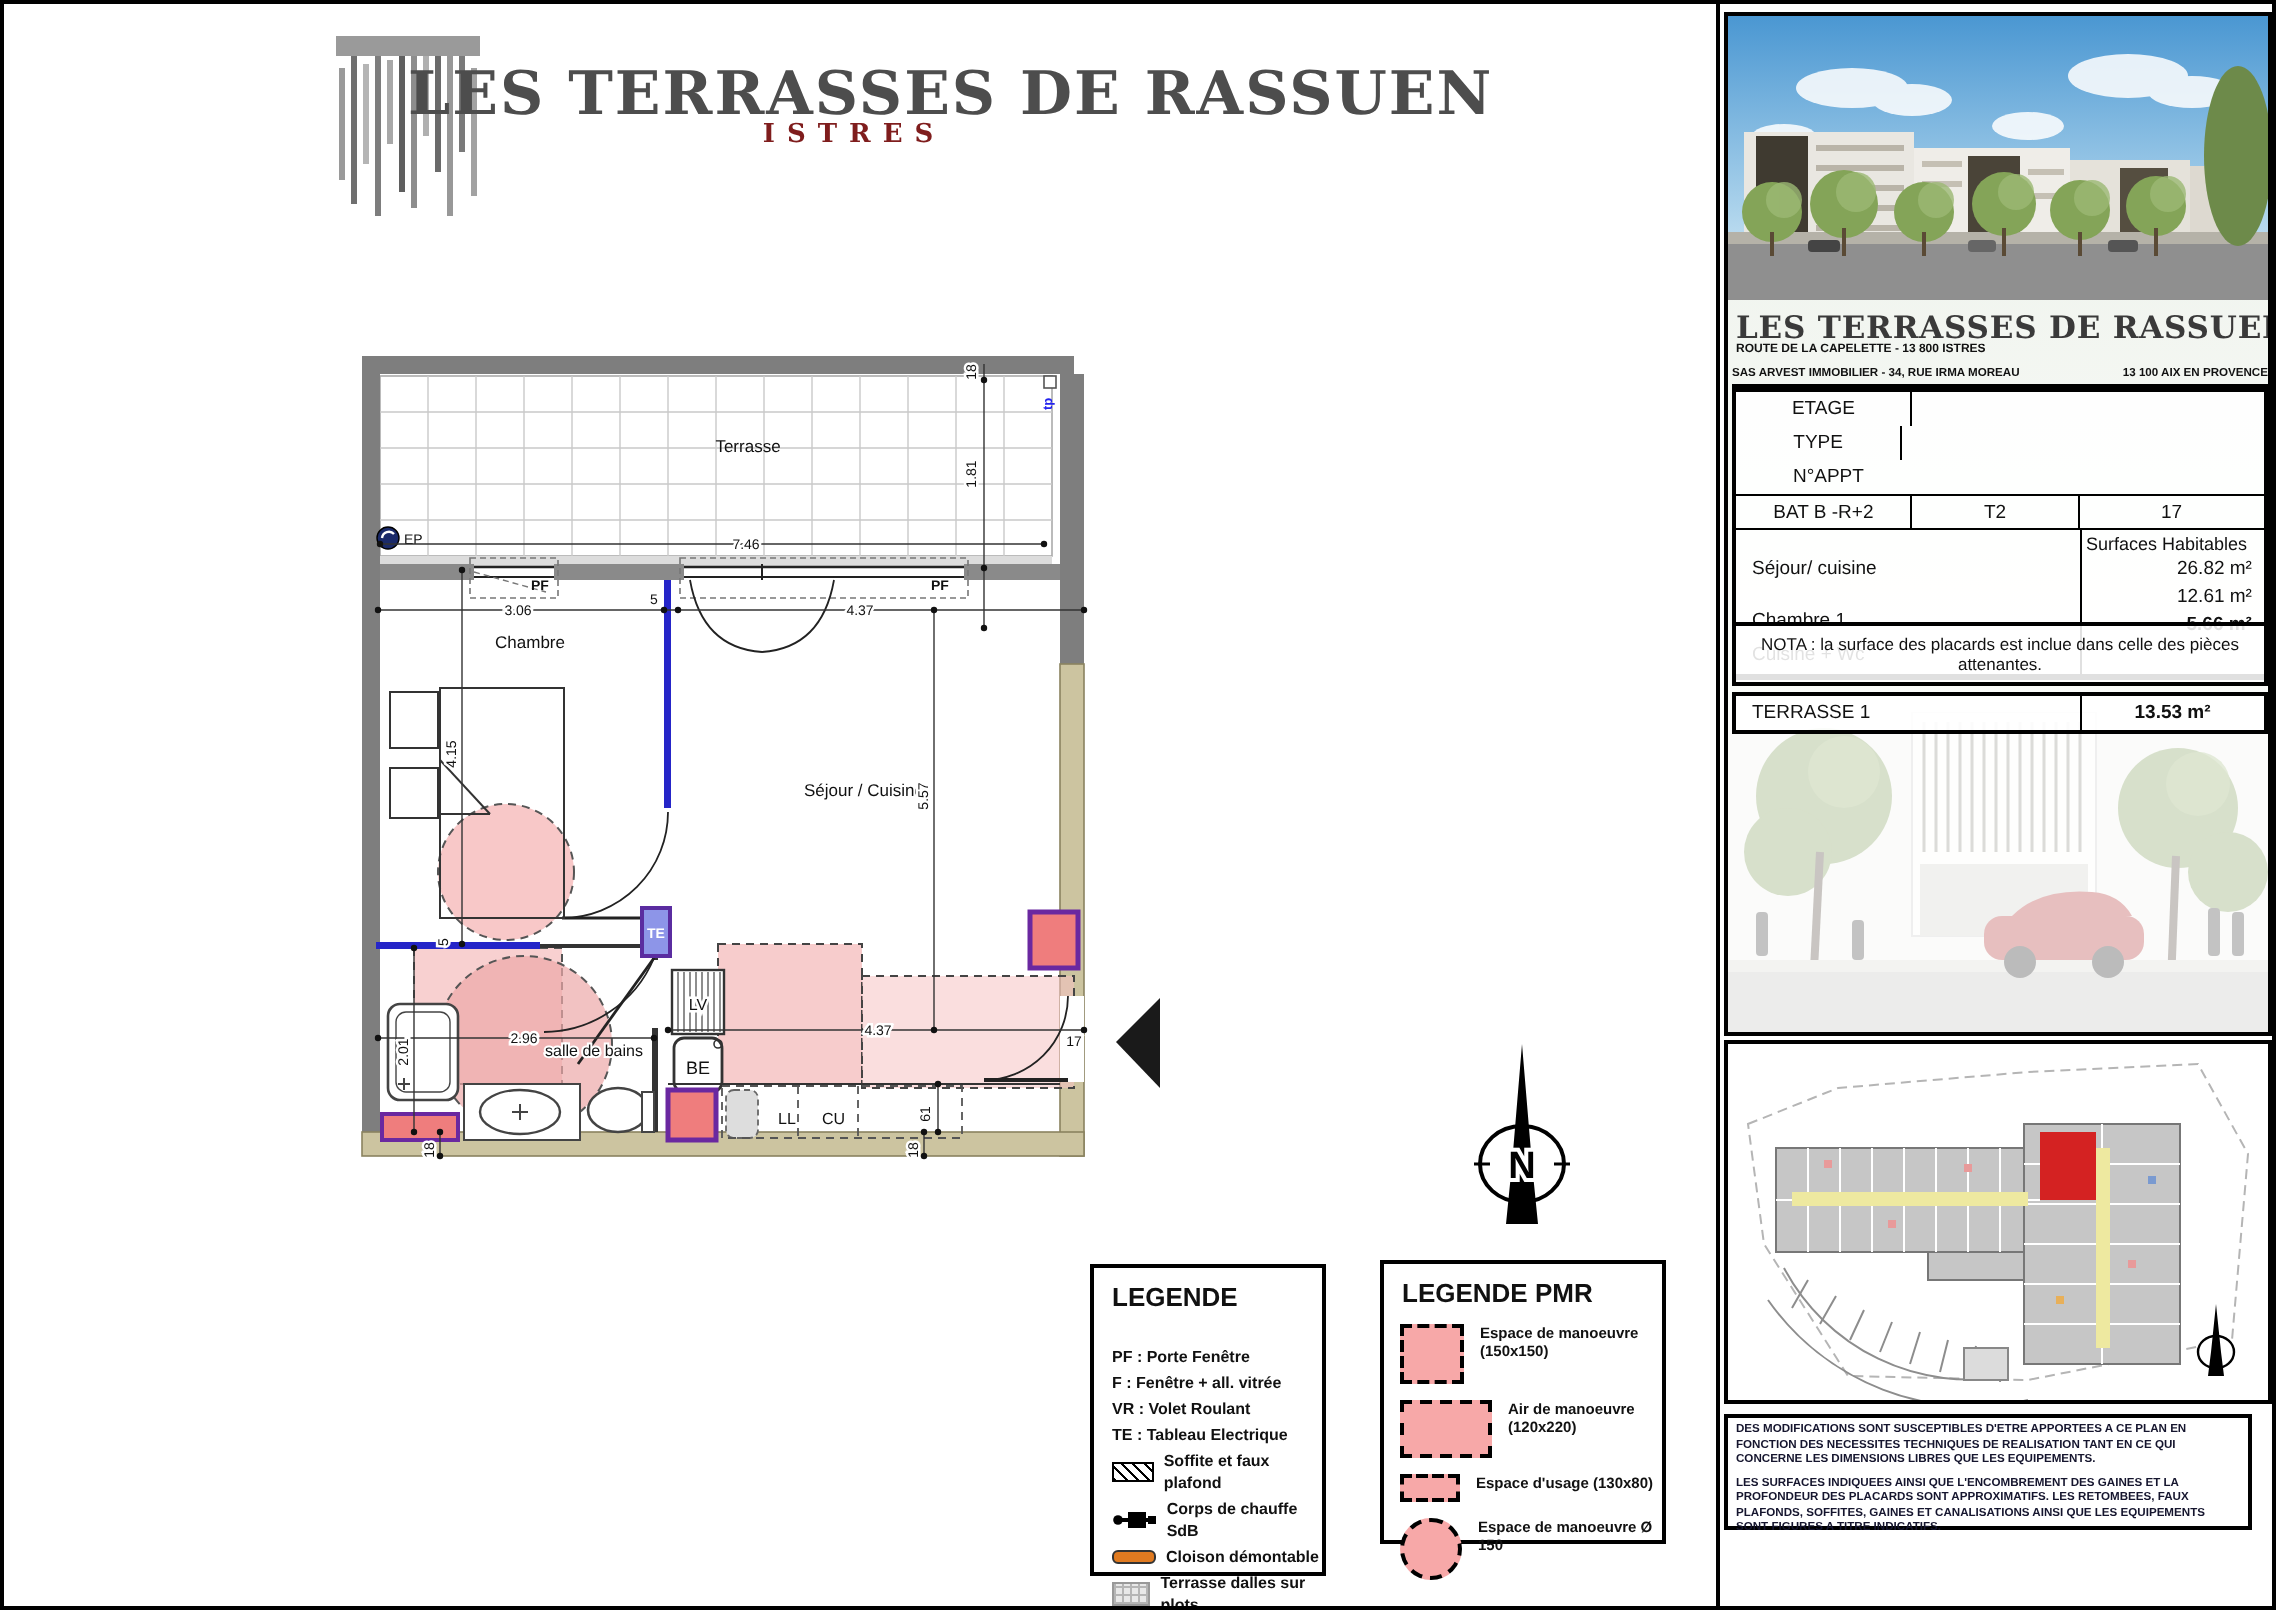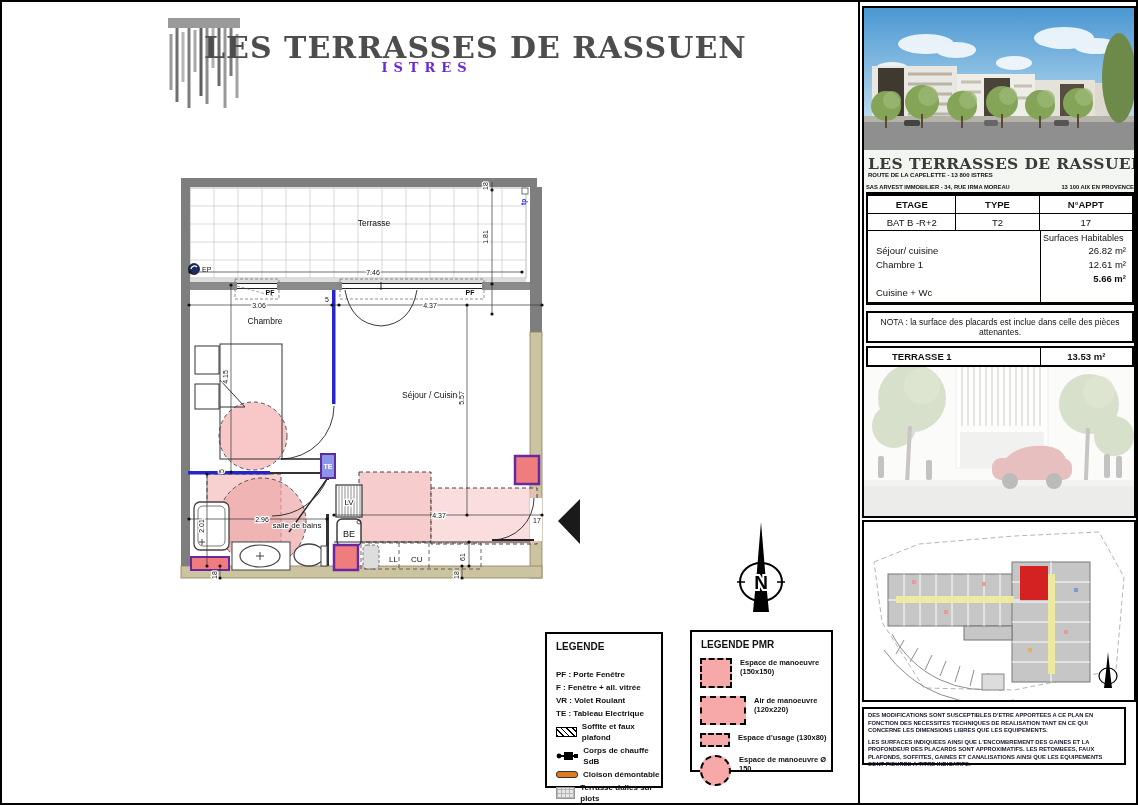--- a/index.html
+++ b/index.html
@@ -1,24 +1,24 @@
 <!DOCTYPE html>
 <html><head>
 <meta charset="utf-8">
 <style>
   html,body{margin:0;padding:0;background:#fff;}
   .page{position:relative;width:1138px;height:805px;background:#fff;border:2px solid #000;box-sizing:border-box;
         font-family:"Liberation Sans",sans-serif;color:#111;overflow:hidden;}
   .abs{position:absolute;}
   .main-title{font-family:"DejaVu Serif",serif;font-weight:bold;color:#4d4d4d;font-size:30px;letter-spacing:1px;white-space:nowrap;}
-  .main-subtitle{font-family:"DejaVu Serif",serif;font-weight:bold;color:#6d28d9;font-size:13px;letter-spacing:6px;text-align:center;}
+  .main-subtitle{font-family:"DejaVu Serif",serif;font-weight:bold;color:#7f1d1d;font-size:13px;letter-spacing:6px;text-align:center;}
   .divider{position:absolute;left:856px;top:0;width:2px;height:805px;background:#000;}
   
   .lgbox{border:2px solid #000;background:#fff;box-sizing:border-box;}
-  .lg-title{font-weight:bold;font-size:10px;padding:7px 0 4px 9px;}
+  .lg-title{font-weight:bold;font-size:13px;padding:7px 0 4px 9px;}
   .lg-item{font-weight:bold;font-size:8px;padding:1px 0 1px 9px;line-height:11px;display:flex;align-items:center;gap:5px;}
   .sw{display:inline-block;box-sizing:border-box;}
   .sw-hatch{width:22px;height:10px;border:1px solid #000;background:repeating-linear-gradient(45deg,#000 0 1px,#fff 1px 4px);}
   .sw-cloison{width:22px;height:7px;border:1px solid #333;border-radius:3px;background:#e07a20;}
   .sw-grid{width:22px;height:12px;border:1px solid #999;background:
      repeating-linear-gradient(0deg,#b5b5b5 0 1px,transparent 1px 4px),
      repeating-linear-gradient(90deg,#b5b5b5 0 1px,#e8e8e8 1px 4px);}
   .pmr-item{display:flex;align-items:flex-start;gap:8px;padding:4px 0 4px 8px;}
   .pmr-sw{background:#f7a8a8;border:2px dashed #000;box-sizing:border-box;flex:none;}
   .pmr-label{font-weight:bold;font-size:7.5px;line-height:9px;}
@@ -416,49 +416,49 @@
       <div class="abs" style="left:0;top:142px;width:270px;height:206px;background:linear-gradient(180deg,rgba(180,200,170,.18),rgba(220,230,215,.12));"></div>
 
       <div class="abs panel-title" style="left:4px;top:146px;">LES TERRASSES DE RASSUEN</div>
       <div class="abs tiny" style="left:4px;top:164px;">ROUTE DE LA CAPELETTE - 13 800 ISTRES</div>
       <div class="abs" style="left:2px;top:176px;width:268px;border-bottom:2px solid #000;display:flex;justify-content:space-between;font-size:5.8px;font-weight:bold;padding-bottom:2px;">
         <span>SAS ARVEST IMMOBILIER - 34, RUE IRMA MOREAU</span>
         <span>13 100 AIX EN PROVENCE</span>
       </div>
 
       <div class="abs tbl" style="left:2px;top:186px;width:268px;">
-        <div class="tbl-row" style="font-weight:bold;">
+        <div class="tbl-row" style="font-weight:normal;flex-direction:column;">
           <div class="tbl-cell" style="width:33.5%;height:17px;border-right:1px solid #000;">ETAGE</div>
           <div class="tbl-cell" style="width:31.5%;height:17px;border-right:1px solid #000;">TYPE</div>
           <div class="tbl-cell" style="width:35%;height:17px;">N°APPT</div>
         </div>
         <div class="tbl-row">
           <div class="tbl-cell" style="width:33.5%;height:16px;border-right:1px solid #000;">BAT B -R+2</div>
           <div class="tbl-cell" style="width:31.5%;height:16px;border-right:1px solid #000;">T2</div>
           <div class="tbl-cell" style="width:35%;height:16px;">17</div>
         </div>
         <div style="display:flex;border-bottom:1px solid #000;">
           <div style="width:65%;box-sizing:border-box;padding:14px 0 4px 8px;">
-            <div style="font-size:9.5px;margin-bottom:3px;">Séjour/ cuisine</div>
-            <div style="font-size:9.5px;margin-bottom:17px;">Chambre 1</div>
+            <div style="font-size:9.5px;margin-bottom:15px;">Séjour/ cuisine</div>
+            <div style="font-size:9.5px;margin-bottom:6px;">Chambre 1</div>
             <div style="font-size:9.5px;">Cuisine + Wc</div>
           </div>
           <div style="width:35%;box-sizing:border-box;border-left:1px solid #000;padding:2px 6px 4px 0;text-align:right;">
             <div style="font-size:9px;margin-bottom:2px;text-align:center;">Surfaces Habitables</div>
             <div style="font-size:9.5px;margin-bottom:3px;">26.82 m²</div>
             <div style="font-size:9.5px;margin-bottom:3px;">12.61 m²</div>
             <div style="font-size:9.5px;font-weight:bold;">5.66 m²</div>
           </div>
         </div>
       </div>
 
       <div class="abs tbl" style="left:2px;top:303px;width:268px;padding:4px 6px;text-align:center;font-size:8.5px;">NOTA : la surface des placards est inclue dans celle des pièces attenantes.</div>
 
       <div class="abs tbl" style="left:2px;top:338px;width:268px;display:flex;">
-        <div style="width:65%;box-sizing:border-box;font-weight:bold;font-size:9.5px;padding:3px 0 3px 24px;">TERRASSE 1</div>
+        <div style="width:65%;box-sizing:border-box;font-weight:normal;font-size:9.5px;padding:3px 0 3px 8px;">TERRASSE 1</div>
         <div style="width:35%;box-sizing:border-box;border-left:1px solid #000;font-weight:bold;font-size:9.5px;padding:3px 16px;text-align:center;">13.53 m²</div>
       </div>
     </div>
 
     <div class="rbox" style="left:2px;top:518px;width:274px;height:182px;">
       <svg width="270" height="178">
         <path d="M10,40 L55,22 L150,14 L235,10 L260,55 L252,148 L150,168 L60,166 L18,100 Z" fill="none" stroke="#b5b5b5" stroke-width="1" stroke-dasharray="5 3"></path>
 
         <g stroke="#777" stroke-width="1">
           <rect x="24" y="52" width="132" height="52" fill="#c6c6c6"></rect>

